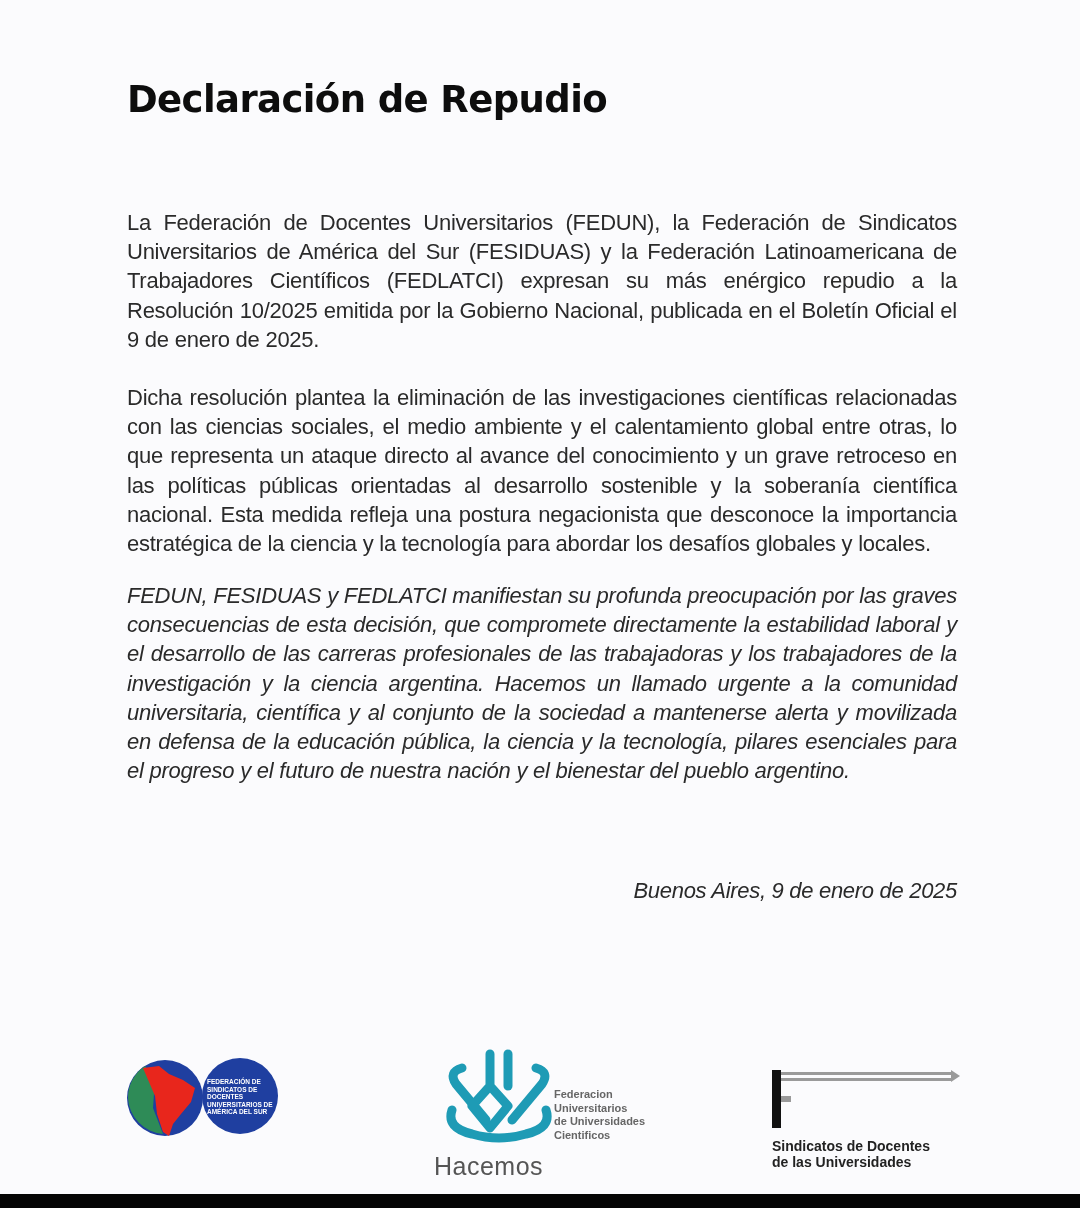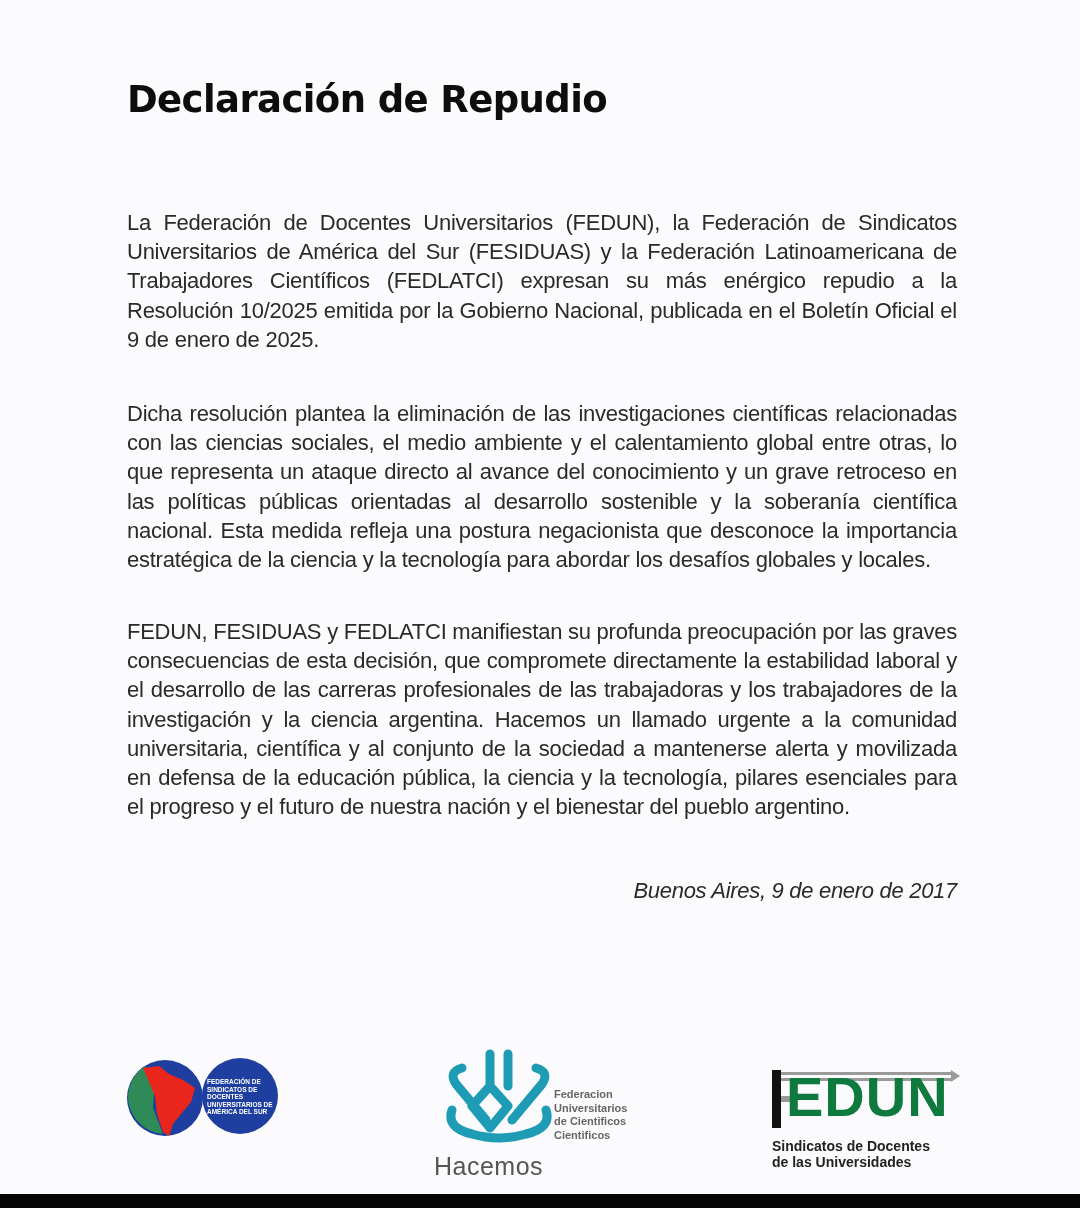--- a/index.html
+++ b/index.html
@@ -13,22 +13,22 @@
     font-size: 37px; letter-spacing: -0.6px; color: #0d0d0d; margin: 0;
   }
   .body-text {
     position: absolute; left: 127px; width: 830px;
     font-family: "Liberation Sans Narrow", "Liberation Sans", sans-serif;
     font-size: 22px; line-height: 29.2px; color: #2a2a2a;
     text-align: justify; text-align-last: left; margin: 0;
     letter-spacing: -0.25px;
   }
   .p1 { top: 208px; }
-  .p2 { top: 383px; margin-top: 16px; }
-  .p3 { top: 617px; }
+  .p2 { top: 383px; }
+  .p3 { top: 581px; font-style: italic; }
   .signature {
     position: absolute; right: 123px; top: 878px;
     font-style: italic; font-size: 22px; color: #2a2a2a; letter-spacing: -0.3px;
   }
   .logo { position: absolute; }
   .fesiduas { left: 125px; top: 1058px; width: 160px; height: 125px; }
   .fesiduas .caption {
     position: absolute; left: 4px; top: 84px;
     font-weight: bold; font-size: 33px; color: #1f3f9a; letter-spacing: -0.5px;
   }
@@ -59,21 +59,21 @@
 </style>
 </head>
 <body>
 
 <h1 class="title">Declaración de Repudio</h1>
 
 <p class="body-text p1">La Federación de Docentes Universitarios (FEDUN), la Federación de Sindicatos Universitarios de América del Sur (FESIDUAS) y la Federación Latinoamericana de Trabajadores Científicos (FEDLATCI) expresan su más enérgico repudio a la Resolución 10/2025 emitida por la Gobierno Nacional, publicada en el Boletín Oficial el 9 de enero de 2025.</p>
 <p class="body-text p2">Dicha resolución plantea la eliminación de las investigaciones científicas relacionadas con las ciencias sociales, el medio ambiente y el calentamiento global entre otras, lo que representa un ataque directo al avance del conocimiento y un grave retroceso en las políticas públicas orientadas al desarrollo sostenible y la soberanía científica nacional. Esta medida refleja una postura negacionista que desconoce la importancia estratégica de la ciencia y la tecnología para abordar los desafíos globales y locales.</p>
 <p class="body-text p3">FEDUN, FESIDUAS y FEDLATCI manifiestan su profunda preocupación por las graves consecuencias de esta decisión, que compromete directamente la estabilidad laboral y el desarrollo de las carreras profesionales de las trabajadoras y los trabajadores de la investigación y la ciencia argentina. Hacemos un llamado urgente a la comunidad universitaria, científica y al conjunto de la sociedad a mantenerse alerta y movilizada en defensa de la educación pública, la ciencia y la tecnología, pilares esenciales para el progreso y el futuro de nuestra nación y el bienestar del pueblo argentino.</p>
 
-<div class="signature">Buenos Aires, 9 de enero de 2017</div>
+<div class="signature">Buenos Aires, 9 de enero de 2025</div>
 
 <div class="logo fesiduas">
   <svg width="160" height="85" viewBox="0 0 160 85" style="position:absolute;left:0;top:0">
     <circle cx="115" cy="38" r="38" fill="#1f3fa0"></circle>
     <circle cx="40" cy="40" r="38" fill="#1f3fa0"></circle>
     <path d="M3 40 A38 38 0 0 1 20 8 L30 22 L28 50 L38 76 A38 38 0 0 1 3 40Z" fill="#2e8b57"></path>
     <path d="M18 10 L34 8 L44 16 L58 22 L70 30 L66 44 L56 56 L48 66 L44 78 L38 74 L32 56 L30 38 L24 24 Z" fill="#e8261c"></path>
   </svg>
   <div class="tiny">Federación de Sindicatos de Docentes Universitarios de América del Sur</div>
 </div>
@@ -84,34 +84,33 @@
       <path d="M48 6 L48 38 L30 58 L48 80 L66 58 L48 38"></path>
       <path d="M66 6 L66 38"></path>
       <path d="M20 20 Q6 24 14 36 L44 72"></path>
       <path d="M94 20 Q108 24 100 36 L70 72"></path>
       <path d="M10 62 Q4 80 30 86 Q57 94 84 86 Q110 80 104 62"></path>
     </g>
   </svg>
   <div class="sub">
     <div>Federacion</div>
     <div>Universitarios</div>
-    <div>de Cientificos</div>
+    <div>de Universidades</div>
     <div>Cientificos</div>
   </div>
   <div class="name">Hacemos</div>
 </div>
 
 <div class="logo fedun">
   <svg width="200" height="70" viewBox="0 0 200 70" style="position:absolute;left:0;top:0">
     <rect x="4" y="4" width="9" height="58" fill="#111"></rect>
     <rect x="13" y="6" width="170" height="3" fill="#9a9a9a"></rect>
     <rect x="13" y="12" width="170" height="3" fill="#9a9a9a"></rect>
     <polygon points="183,4 192,10 183,16" fill="#9a9a9a"></polygon>
     <rect x="13" y="30" width="10" height="6" fill="#9a9a9a"></rect>
   </svg>
-  <div class="name">EDUN</div>
   <div class="sub">
     <div>Sindicatos de Docentes</div>
     <div>de las Universidades</div>
   </div>
 </div>
 
 <div class="bottom-bar"></div>
 
 </body></html>

